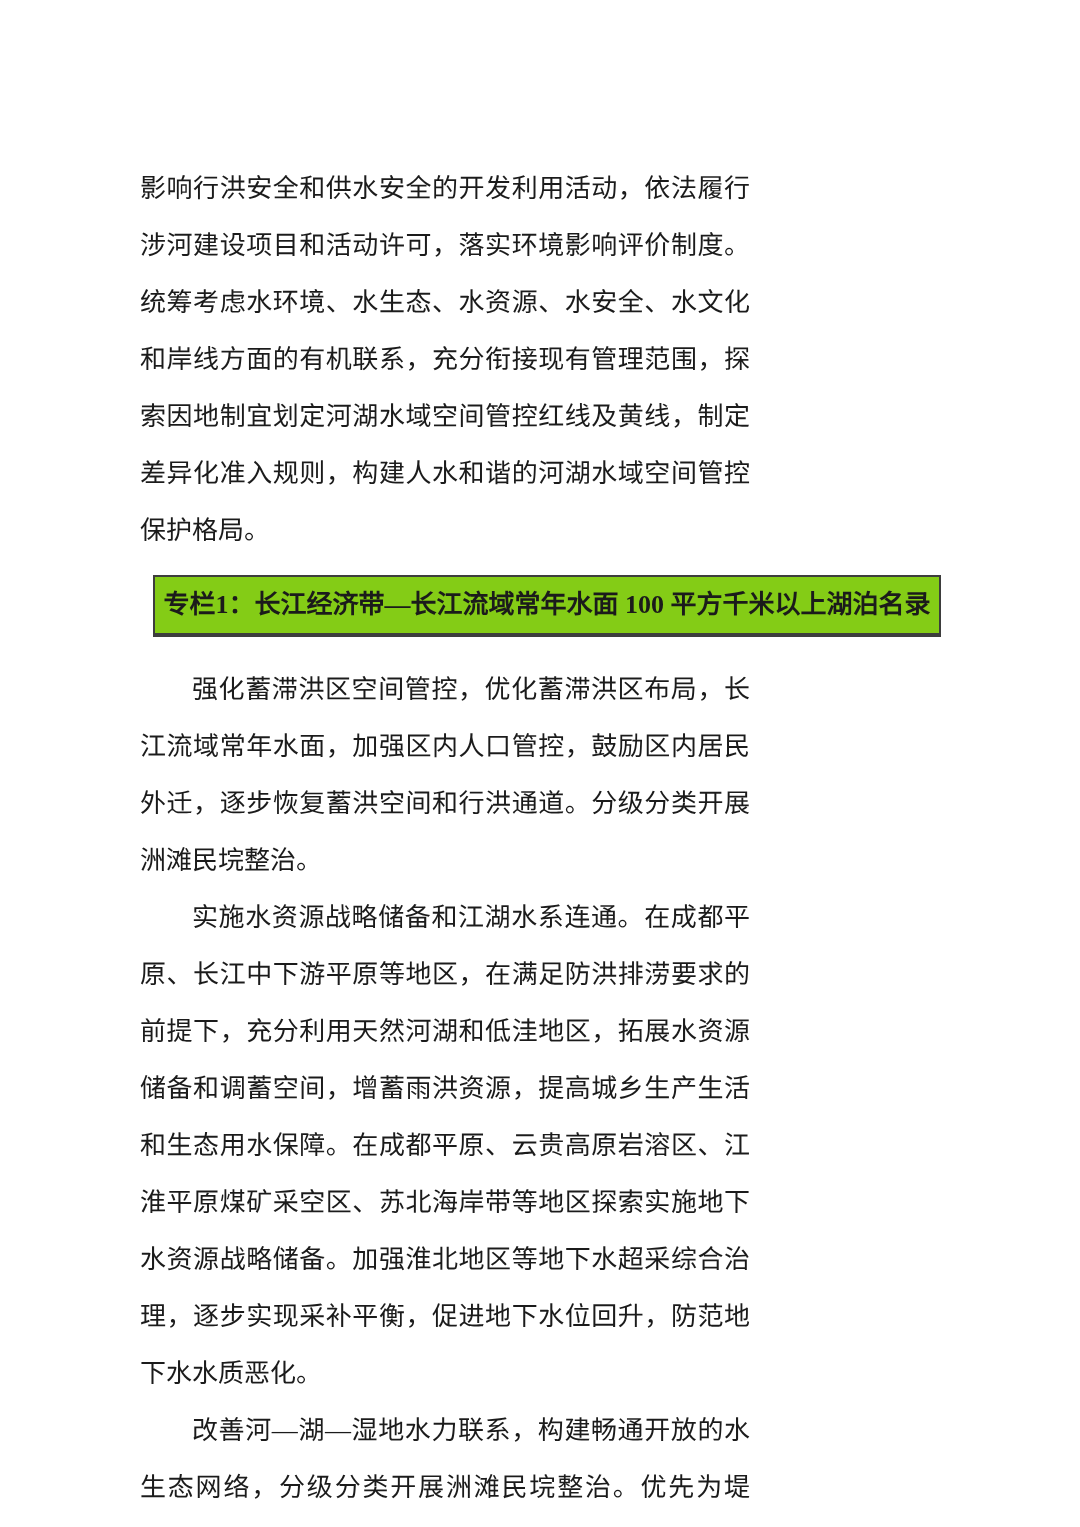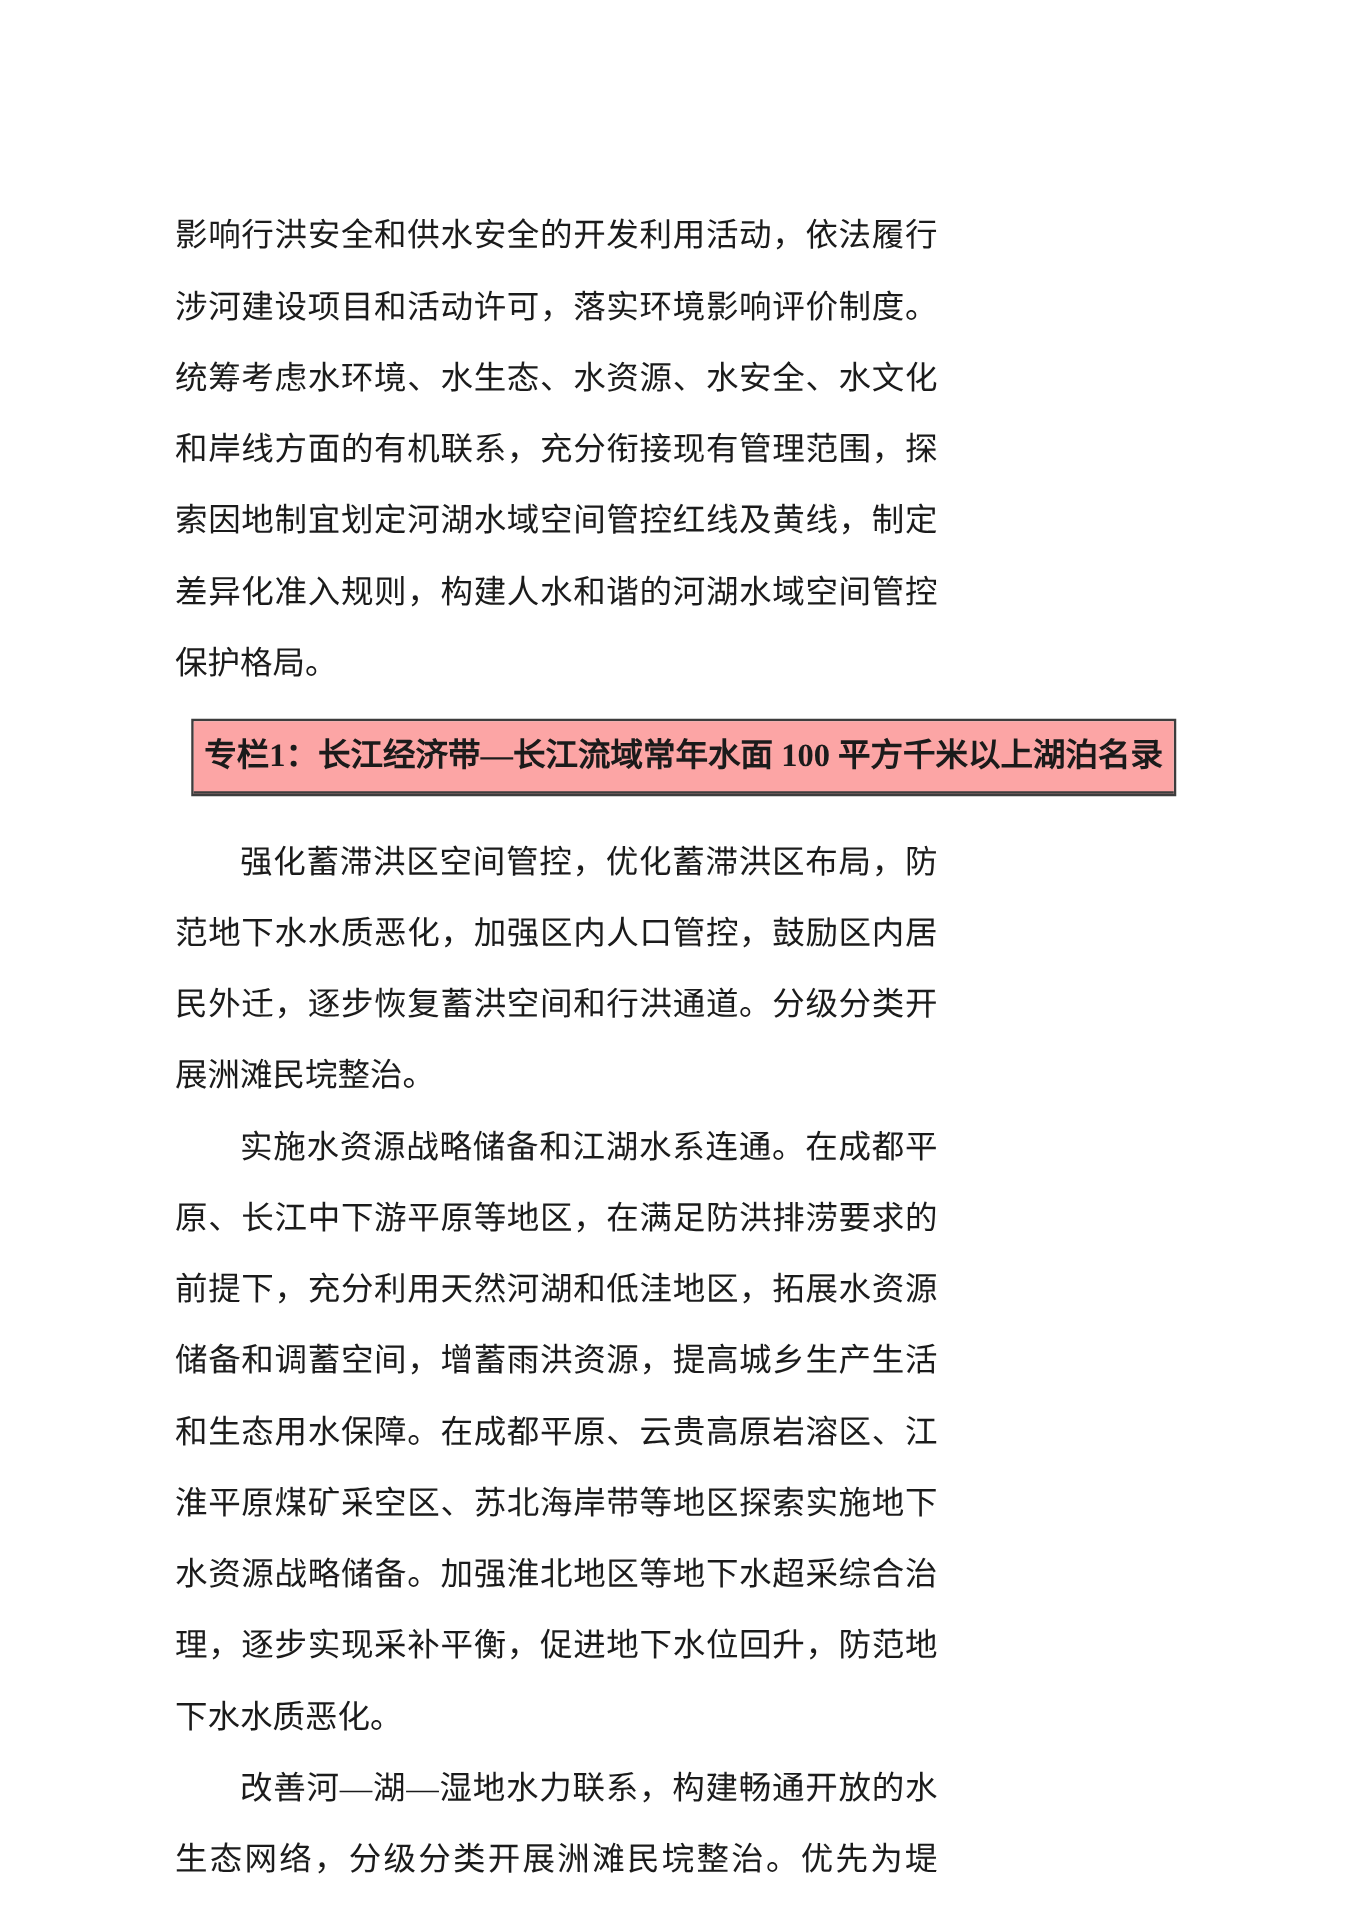--- a/index.html
+++ b/index.html
@@ -34,21 +34,21 @@
     font-weight: normal;
   }
   .callout {
     box-sizing: border-box;
     width: 788px;
     margin: 16px 0 24px 13px;
     border: 2px solid #3d3d3d;
     background: #ffffff;
   }
   .callout-title {
-    background: #fca5a5;
+    background: #84cc16;
     border-bottom: 2px solid #3d3d3d;
     text-align: center;
     font-weight: bold;
     font-size: 26px;
     line-height: 30px;
     padding: 13px 4px;
   }
   .callout-body {
     font-size: 24px;
     line-height: 36px;
@@ -69,21 +69,21 @@
 <body>
 
 <main class="page">
 
   <p class="body-text">影响行洪安全和供水安全的开发利用活动，依法履行涉河建设项目和活动许可，落实环境影响评价制度。统筹考虑水环境、水生态、水资源、水安全、水文化和岸线方面的有机联系，充分衔接现有管理范围，探索因地制宜划定河湖水域空间管控红线及黄线，制定差异化准入规则，构建人水和谐的河湖水域空间管控保护格局。</p>
 
   <section class="callout">
     <header class="callout-title">专栏1：长江经济带—长江流域常年水面 100 平方千米以上湖泊名录</header>
   </section>
 
-  <p class="body-text indent">强化蓄滞洪区空间管控，优化蓄滞洪区布局，防范地下水水质恶化，加强区内人口管控，鼓励区内居民外迁，逐步恢复蓄洪空间和行洪通道。分级分类开展洲滩民垸整治。</p>
+  <p class="body-text indent">强化蓄滞洪区空间管控，优化蓄滞洪区布局，长江流域常年水面，加强区内人口管控，鼓励区内居民外迁，逐步恢复蓄洪空间和行洪通道。分级分类开展洲滩民垸整治。</p>
 
   <p class="body-text indent"><span class="bold-lead">实施水资源战略储备和江湖水系连通。</span><span>在成都平原、长江中下游平原等地区，在满足防洪排涝要求的前提下，充分利用天然河湖和低洼地区，拓展水资源储备和调蓄空间，增蓄雨洪资源，提高城乡生产生活和生态用水保障。在成都平原、云贵高原岩溶区、江淮平原煤矿采空区、苏北海岸带等地区探索实施地下水资源战略储备。加强淮北地区等地下水超采综合治理，逐步实现采补平衡，促进地下水位回升，防范地下水水质恶化。</span></p>
 
   <p class="body-text indent">改善河—湖—湿地水力联系，构建畅通开放的水生态网络，分级分类开展洲滩民垸整治。优先为堤防、水库、蓄滞洪区、引调水工</p>
 
   <footer class="page-footer">— 28 —</footer>
 
 </main>
 
 </body></html>

